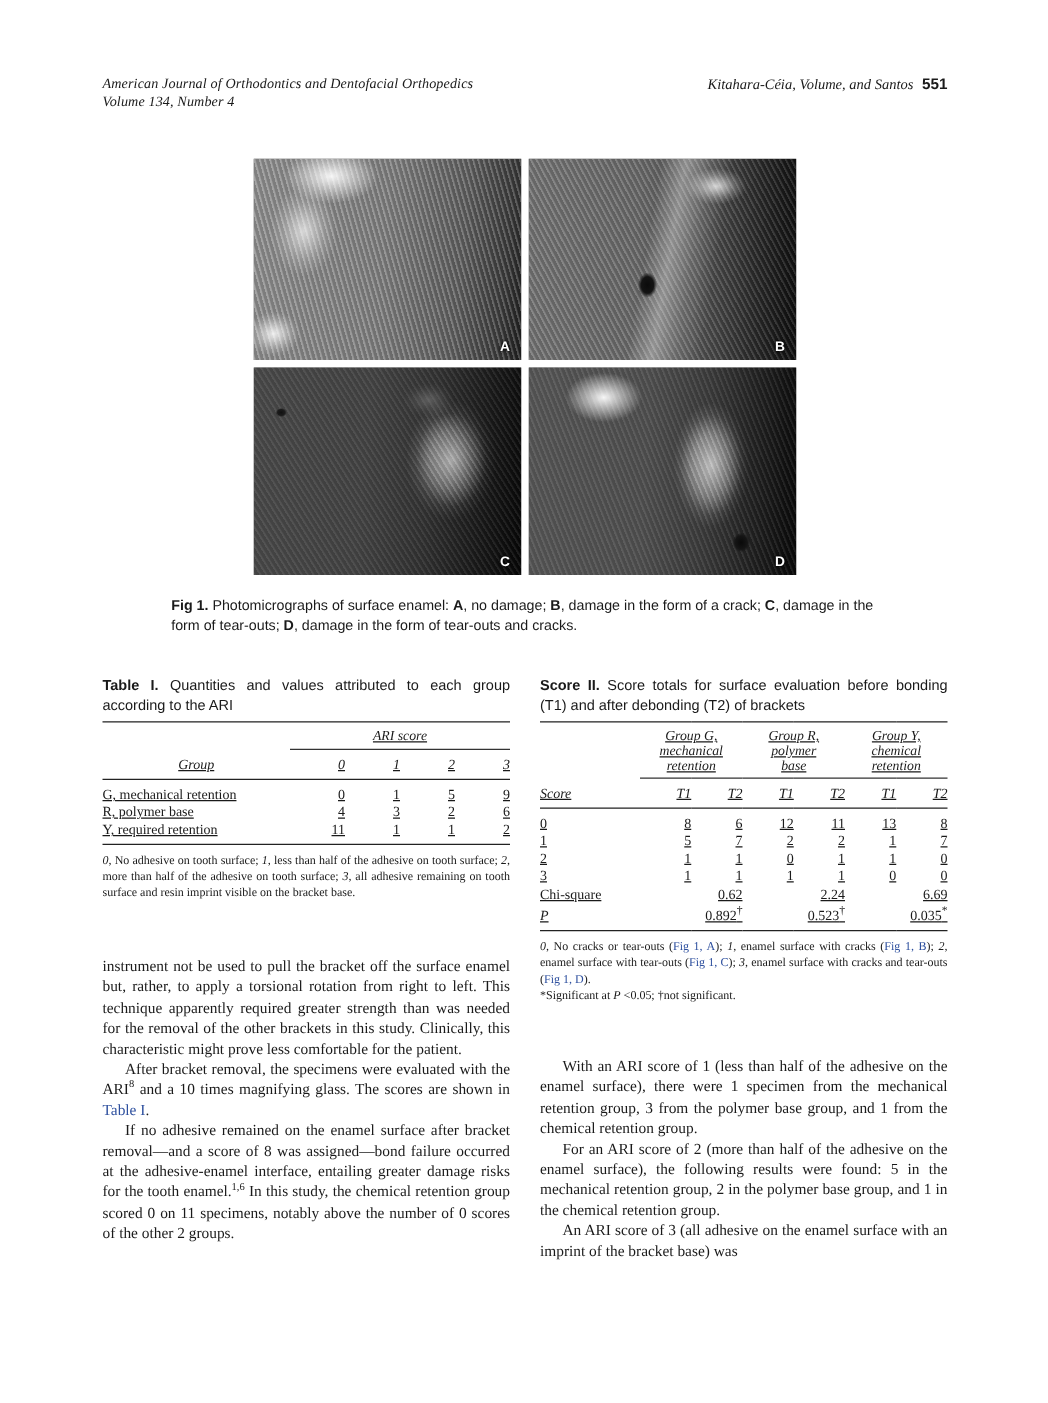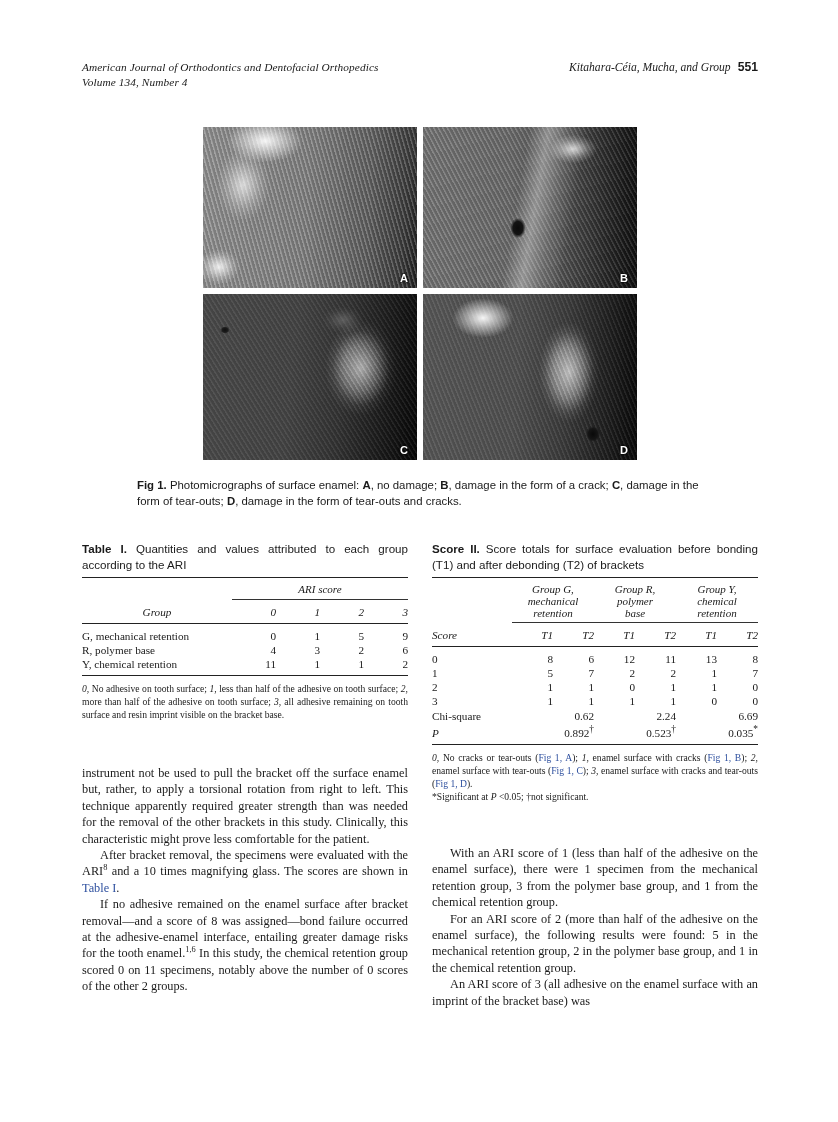--- a/index.html
+++ b/index.html
@@ -154,20 +154,21 @@
     text-align: justify;
     margin-bottom: 4px;
   }
   .tbl-title .tnum { font-weight: bold; margin-top: 32px; }
 
   table.data {
     border-collapse: collapse;
     width: 326px;
     font-size: 11.2px;
     font-family: "Liberation Serif", serif;
+    text-decoration: underline;
   }
   table.data td, table.data th {
     padding: 0;
     font-weight: normal;
     vertical-align: bottom;
   }
   .rule-top  { border-top: 1.4px solid #222; }
   .rule-bot  { border-bottom: 1.4px solid #222; }
   .rule-thin { border-bottom: 0.9px solid #333; }
 
@@ -211,21 +212,21 @@
 <body>
 
 <div class="page">
 
   <div class="runhead">
     <div>
       <div class="runhead-left">American Journal of Orthodontics and Dentofacial Orthopedics</div>
       <div class="runhead-left vol-num">Volume 134, Number 4</div>
     </div>
     <div class="runhead-right">
-      <span>Kitahara-Céia, Mucha, and Group</span><span class="pageno">551</span>
+      <span>Kitahara-Céia, Volume, and Santos</span><span class="pageno">551</span>
     </div>
   </div>
 
   <div class="figure-block">
     <div class="fig-grid">
       <div class="fig-panel">
         <div class="fig-tex panA"></div>
         <span class="letter">A</span>
       </div>
       <div class="fig-panel">
@@ -281,21 +282,21 @@
           <td class="num" style="padding-top:6px;">9</td>
         </tr>
         <tr>
           <td style="padding-top:2px;">R, polymer base</td>
           <td class="num" style="padding-top:2px;">4</td>
           <td class="num" style="padding-top:2px;">3</td>
           <td class="num" style="padding-top:2px;">2</td>
           <td class="num" style="padding-top:2px;">6</td>
         </tr>
         <tr>
-          <td style="padding-top:2px; padding-bottom:4px;">Y, chemical retention</td>
+          <td style="padding-top:2px; padding-bottom:4px;">Y, required retention</td>
           <td class="num" style="padding-top:2px; padding-bottom:4px;">11</td>
           <td class="num" style="padding-top:2px; padding-bottom:4px;">1</td>
           <td class="num" style="padding-top:2px; padding-bottom:4px;">1</td>
           <td class="num" style="padding-top:2px; padding-bottom:4px;">2</td>
         </tr>
         <tr>
           <td class="rule-bot" colspan="5" style="height:1px;"></td>
         </tr>
       </tbody>
     </table>

